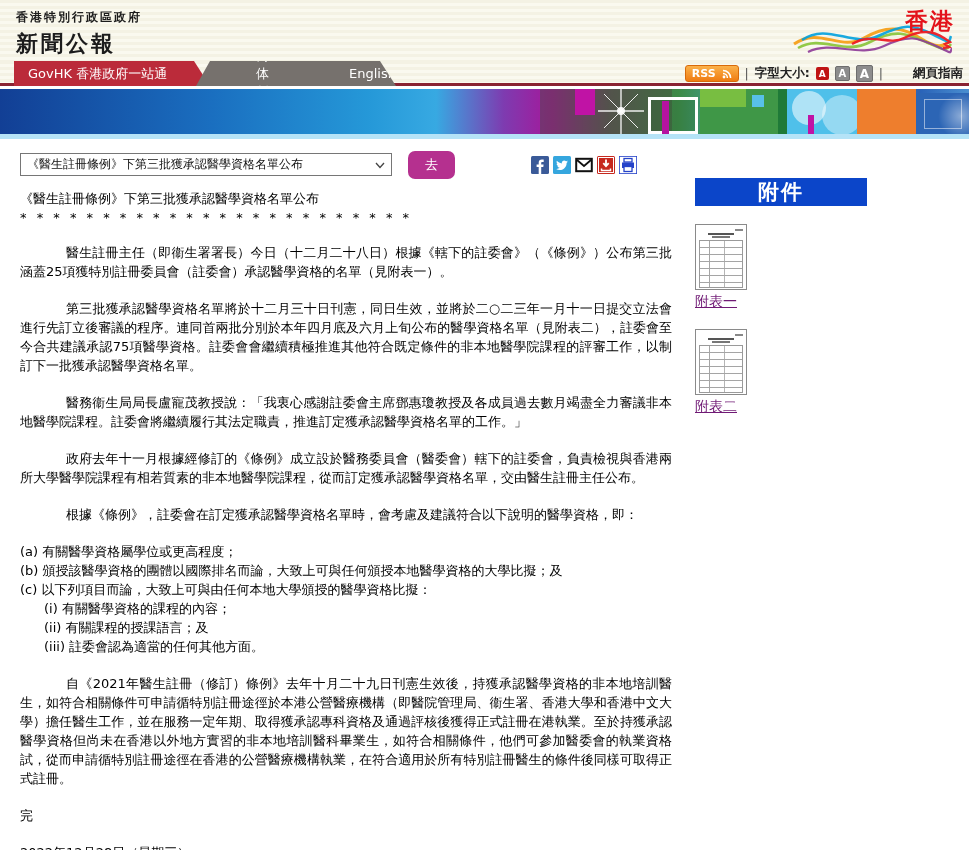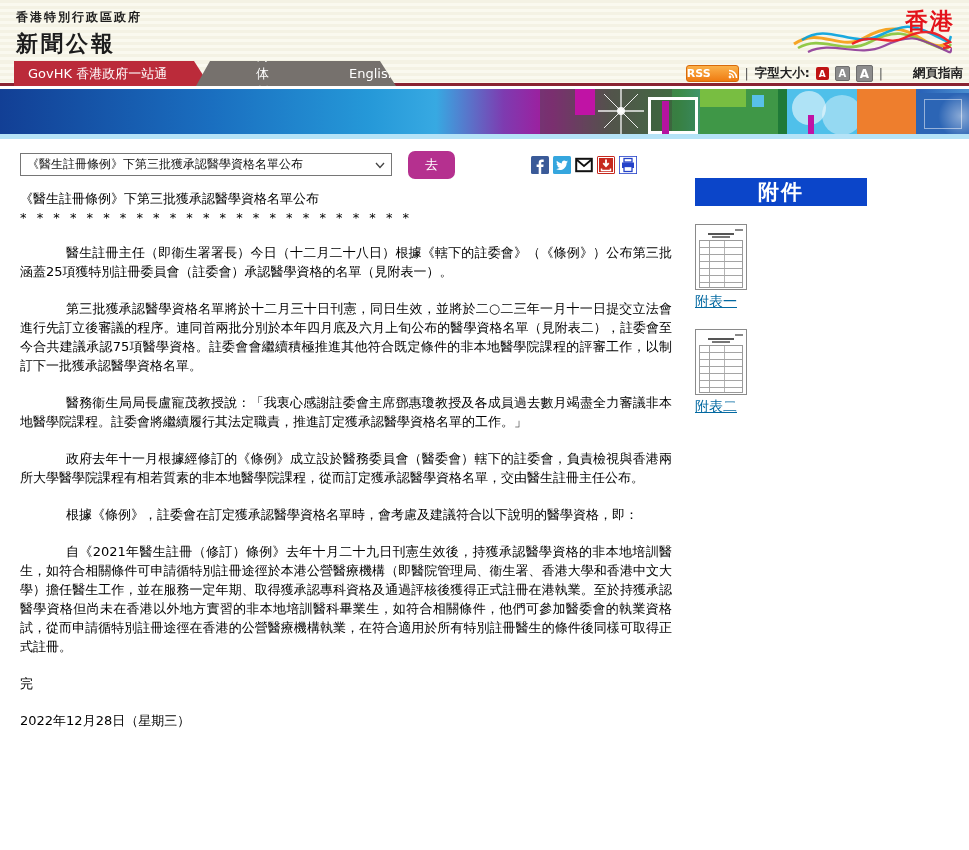--- a/index.html
+++ b/index.html
@@ -30,21 +30,21 @@
     clip-path:polygon(0 0, calc(100% - 16px) 0, 100% 100%, 0 100%);
   }
   .tab-gray {
     left:196px; width:200px; padding-left:28px; background:#76716d; gap:36px;
     clip-path:polygon(14px 0, calc(100% - 16px) 0, 100% 100%, 0 100%);
   }
   .tab-gray span { cursor:pointer;margin-left:32px; }
 
   .utility { position:absolute; right:6px; top:3px; height:19px; display:flex; align-items:center; gap:6px; font-size:12.5px; color:#222; font-weight:bold; }
   .rss-badge {
-    display:inline-flex; align-items:center; gap:17px; height:17px; padding:0 0;
+    display:inline-flex; align-items:center; gap:6px; height:17px; padding:0 6px;
     background:linear-gradient(180deg,#fbb14a,#ef7c12); border:1px solid #d86a0a; border-radius:3px;
     color:#fff; font-size:11px; font-weight:bold; cursor:pointer;
   }
   .sep { color:#555; font-weight:normal; }
   .font-btn { display:inline-flex; align-items:center; justify-content:center; color:#fff; font-weight:bold; border-radius:2px; cursor:pointer; }
   .font-small { width:13px; height:13px; background:#c01414; font-size:9px; }
   .font-medium { width:15px; height:15px; background:#8d8d8d; border:1px solid #6e6e6e; font-size:10px; }
   .font-large { width:17px; height:17px; background:#8d8d8d; border:1px solid #6e6e6e; font-size:12px; }
   .site-guide { cursor:pointer;margin-left:24px; }
 
@@ -112,21 +112,21 @@
   }
   .t-corner { width:8px; height:2px; background:#888; margin-left:auto; }
   .t-title { width:60%; height:2px; background:#555; margin:2px auto 1px; }
   .t-title2 { width:42%; height:2px; background:#777; margin:0 auto 2px; }
   .t-table {
     height:48px; border:1px solid #9a9a9a;
     background:
       repeating-linear-gradient(180deg, rgba(0,0,0,0) 0 6px, #a5a5a5 6px 7px),
       linear-gradient(90deg, rgba(0,0,0,0) 0 9px, #a5a5a5 9px 10px, rgba(0,0,0,0) 10px 24px, #b5b5b5 24px 25px, rgba(0,0,0,0) 25px);
   }
-  .attach-link { display:inline-block; margin-top:3px; color:#0369a1; font-size:14px; text-decoration:underline; cursor:pointer; }
+  .attach-link { display:inline-block; margin-top:3px; color:#701a75; font-size:14px; text-decoration:underline; cursor:pointer; }
 </style>
 </head>
 <body>
 
 <div class="page">
 
   <header class="site-header">
     <div class="gov-titles">
       <div class="gov-line1">香港特別行政區政府</div>
       <div class="gov-line2">新聞公報</div>
@@ -251,20 +251,28 @@
   <main class="article">
     <div class="article-title">《醫生註冊條例》下第三批獲承認醫學資格名單公布</div>
     <div class="stars">* * * * * * * * * * * * * * * * * * * * * * * *</div>
 
     <p class="para">醫生註冊主任（即衞生署署長）今日（十二月二十八日）根據《轄下的註委會》（《條例》）公布第三批涵蓋25項獲特別註冊委員會（註委會）承認醫學資格的名單（見附表一）。</p>
     <p class="para">第三批獲承認醫學資格名單將於十二月三十日刊憲，同日生效，並將於二○二三年一月十一日提交立法會進行先訂立後審議的程序。連同首兩批分別於本年四月底及六月上旬公布的醫學資格名單（見附表二），註委會至今合共建議承認75項醫學資格。註委會會繼續積極推進其他符合既定條件的非本地醫學院課程的評審工作，以制訂下一批獲承認醫學資格名單。</p>
     <p class="para">醫務衞生局局長盧寵茂教授說：「我衷心感謝註委會主席鄧惠瓊教授及各成員過去數月竭盡全力審議非本地醫學院課程。註委會將繼續履行其法定職責，推進訂定獲承認醫學資格名單的工作。」</p>
     <p class="para">政府去年十一月根據經修訂的《條例》成立設於醫務委員會（醫委會）轄下的註委會，負責檢視與香港兩所大學醫學院課程有相若質素的非本地醫學院課程，從而訂定獲承認醫學資格名單，交由醫生註冊主任公布。</p>
     <p class="para">根據《條例》，註委會在訂定獲承認醫學資格名單時，會考慮及建議符合以下說明的醫學資格，即：</p>
 
+    <div class="list">
+      <div class="list-item">(a) 有關醫學資格屬學位或更高程度；</div>
+      <div class="list-item">(b) 頒授該醫學資格的團體以國際排名而論，大致上可與任何頒授本地醫學資格的大學比擬；及</div>
+      <div class="list-item">(c) 以下列項目而論，大致上可與由任何本地大學頒授的醫學資格比擬：</div>
+      <div class="list-item list-sub">(i) 有關醫學資格的課程的內容；</div>
+      <div class="list-item list-sub">(ii) 有關課程的授課語言；及</div>
+      <div class="list-item list-sub">(iii) 註委會認為適當的任何其他方面。</div>
+    </div>
 
     <p class="para">自《2021年醫生註冊（修訂）條例》去年十月二十九日刊憲生效後，持獲承認醫學資格的非本地培訓醫生，如符合相關條件可申請循特別註冊途徑於本港公營醫療機構（即醫院管理局、衞生署、香港大學和香港中文大學）擔任醫生工作，並在服務一定年期、取得獲承認專科資格及通過評核後獲得正式註冊在港執業。至於持獲承認醫學資格但尚未在香港以外地方實習的非本地培訓醫科畢業生，如符合相關條件，他們可參加醫委會的執業資格試，從而申請循特別註冊途徑在香港的公營醫療機構執業，在符合適用於所有特別註冊醫生的條件後同樣可取得正式註冊。</p>
 
     <div class="end-mark">完</div>
     <div class="date-line">2022年12月28日（星期三）</div>
 
   </main>
 
   <aside class="sidebar">
     <div class="attach-bar">附件</div>

